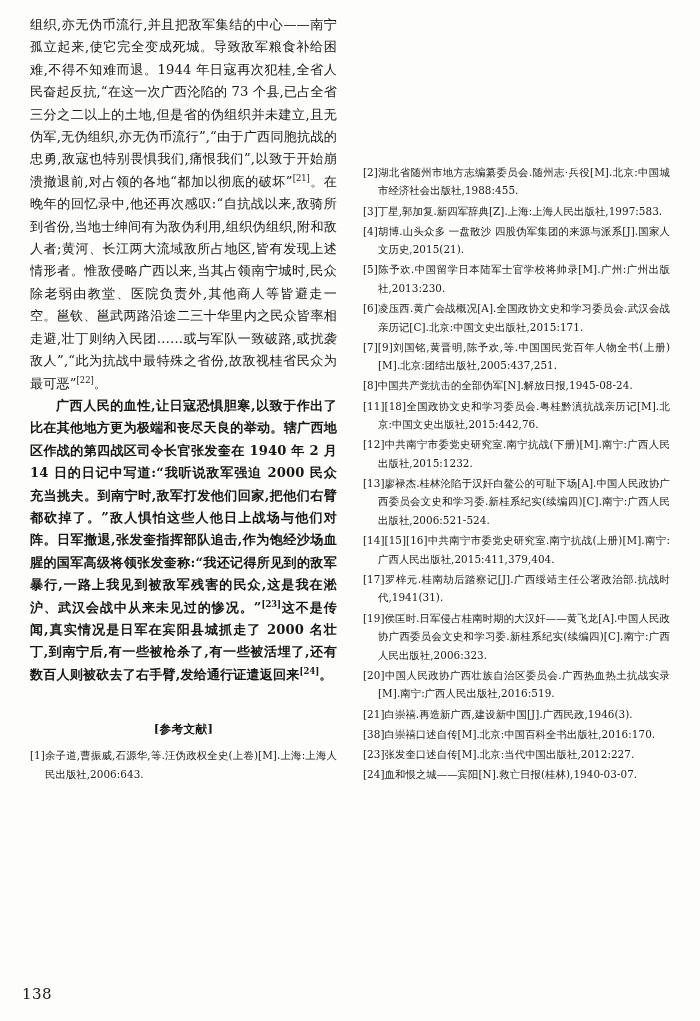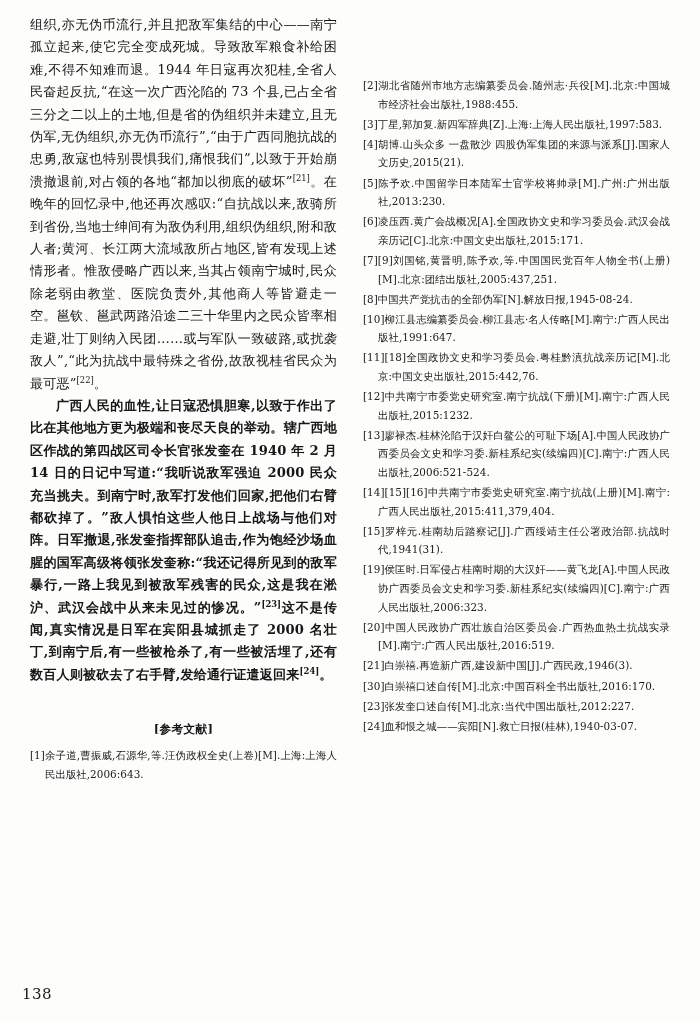--- a/index.html
+++ b/index.html
@@ -32,21 +32,21 @@
     height: 1021px;
   }
 
   .columns {
     position: absolute;
     left: 30px;
     top: 14px;
     width: 640px;
     display: flex;
     gap: 26px;
-    align-items: center;
+    align-items: flex-end;
   }
 
   .column {
     width: 307px;
   }
 
   
   .body-para {
     font-family: "DejaVu Serif", "Liberation Serif", serif;
     font-size: 13.1px;
@@ -159,30 +159,29 @@
     <div class="column col-right">
 
       <ul class="ref-list">
         <li class="ref-item">[2]湖北省随州市地方志编纂委员会.随州志·兵役[M].北京:中国城市经济社会出版社,1988:455.</li>
         <li class="ref-item">[3]丁星,郭加复.新四军辞典[Z].上海:上海人民出版社,1997:583.</li>
         <li class="ref-item">[4]胡博.山头众多 一盘散沙 四股伪军集团的来源与派系[J].国家人文历史,2015(21).</li>
         <li class="ref-item">[5]陈予欢.中国留学日本陆军士官学校将帅录[M].广州:广州出版社,2013:230.</li>
         <li class="ref-item">[6]凌压西.黄广会战概况[A].全国政协文史和学习委员会.武汉会战亲历记[C].北京:中国文史出版社,2015:171.</li>
         <li class="ref-item">[7][9]刘国铭,黄晋明,陈予欢,等.中国国民党百年人物全书(上册)[M].北京:团结出版社,2005:437,251.</li>
         <li class="ref-item">[8]中国共产党抗击的全部伪军[N].解放日报,1945-08-24.</li>
-        <li class="ref-item">[10]柳江县志编纂委员会.柳江县志·名人传略[M].南宁:广西人民出版社,1991:647.</li>
         <li class="ref-item">[11][18]全国政协文史和学习委员会.粤桂黔滇抗战亲历记[M].北京:中国文史出版社,2015:442,76.</li>
         <li class="ref-item">[12]中共南宁市委党史研究室.南宁抗战(下册)[M].南宁:广西人民出版社,2015:1232.</li>
         <li class="ref-item">[13]廖禄杰.桂林沦陷于汉奸白鳌公的可耻下场[A].中国人民政协广西委员会文史和学习委.新桂系纪实(续编四)[C].南宁:广西人民出版社,2006:521-524.</li>
         <li class="ref-item">[14][15][16]中共南宁市委党史研究室.南宁抗战(上册)[M].南宁:广西人民出版社,2015:411,379,404.</li>
-        <li class="ref-item">[15]罗梓元.桂南劫后踏察记[J].广西绥靖主任公署政治部.抗战时代,1941(31).</li>
+        <li class="ref-item">[17]罗梓元.桂南劫后踏察记[J].广西绥靖主任公署政治部.抗战时代,1941(31).</li>
         <li class="ref-item">[19]侯匡时.日军侵占桂南时期的大汉奸——黄飞龙[A].中国人民政协广西委员会文史和学习委.新桂系纪实(续编四)[C].南宁:广西人民出版社,2006:323.</li>
         <li class="ref-item">[20]中国人民政协广西壮族自治区委员会.广西热血热土抗战实录[M].南宁:广西人民出版社,2016:519.</li>
         <li class="ref-item">[21]白崇禧.再造新广西,建设新中国[J].广西民政,1946(3).</li>
-        <li class="ref-item">[30]白崇禧口述自传[M].北京:中国百科全书出版社,2016:170.</li>
+        <li class="ref-item">[38]白崇禧口述自传[M].北京:中国百科全书出版社,2016:170.</li>
         <li class="ref-item">[23]张发奎口述自传[M].北京:当代中国出版社,2012:227.</li>
         <li class="ref-item">[24]血和恨之城——宾阳[N].救亡日报(桂林),1940-03-07.</li>
       </ul>
 
 
     </div>
 
   </div>
 
   <div class="page-folio">138</div>

